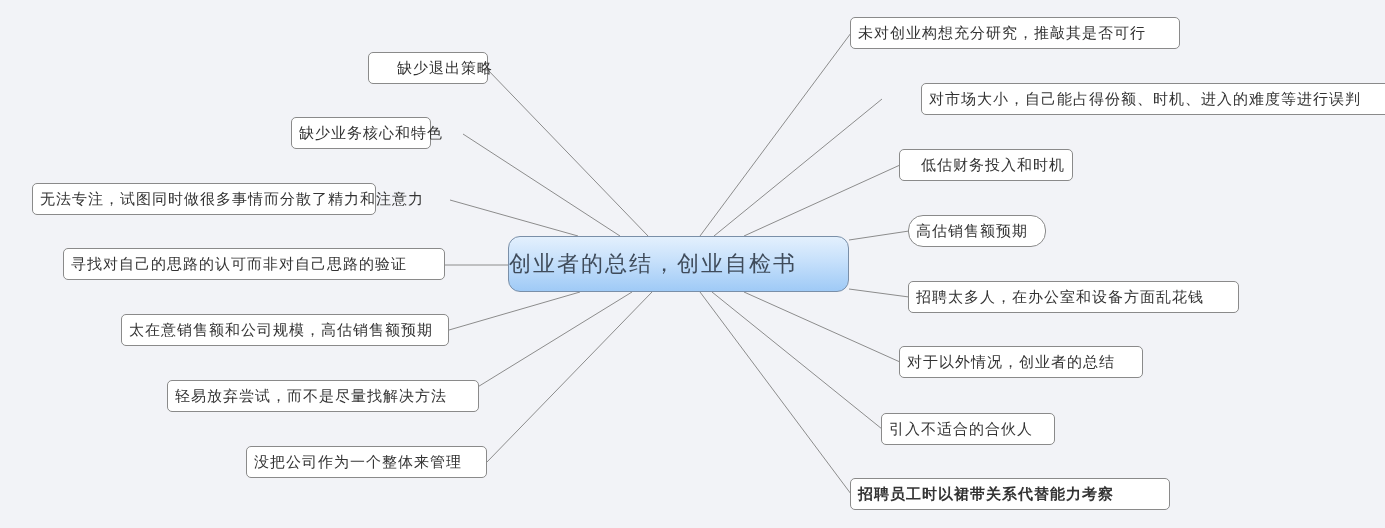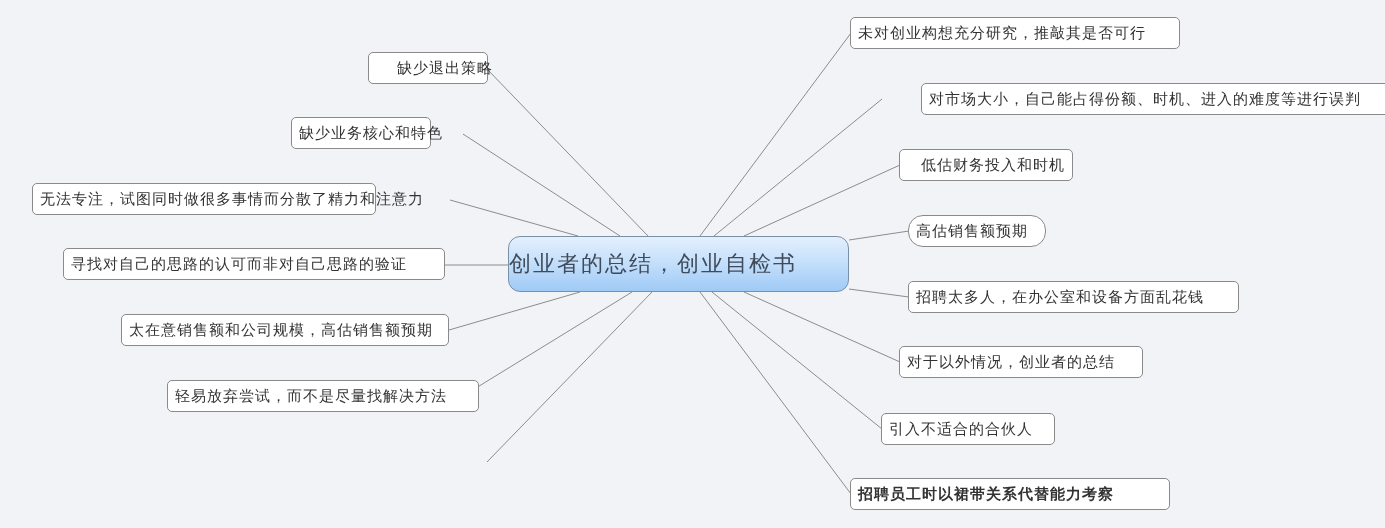--- a/index.html
+++ b/index.html
@@ -66,20 +66,21 @@
   </svg>
 
   <div class="root">创业者的总结，创业自检书</div>
 
   <div class="node" style="left:368px; top:52px; width:120px;padding-left:28px;">缺少退出策略</div>
   <div class="node" style="left:291px; top:117px; width:140px;">缺少业务核心和特色</div>
   <div class="node" style="left:32px; top:183px; width:344px;">无法专注，试图同时做很多事情而分散了精力和注意力</div>
   <div class="node" style="left:63px; top:248px; width:382px;">寻找对自己的思路的认可而非对自己思路的验证</div>
   <div class="node" style="left:121px; top:314px; width:328px;">太在意销售额和公司规模，高估销售额预期</div>
   <div class="node" style="left:151px; top:380px; width:312px;margin-left:16px;">轻易放弃尝试，而不是尽量找解决方法</div>
+  <div class="node" style="left:246px; top:446px; width:241px;">没把公司作为一个整体来管理</div>
 
   <div class="node" style="left:850px; top:17px; width:330px;">未对创业构想充分研究，推敲其是否可行</div>
   <div class="node" style="left:881px; top:83px; width:486px;margin-left:40px;">对市场大小，自己能占得份额、时机、进入的难度等进行误判</div>
   <div class="node" style="left:899px; top:149px; width:174px;text-align:right;">低估财务投入和时机</div>
   <div class="node" style="left:908px; top:215px; width:138px;border-radius:15px;">高估销售额预期</div>
   <div class="node" style="left:908px; top:281px; width:331px;">招聘太多人，在办公室和设备方面乱花钱</div>
   <div class="node" style="left:899px; top:346px; width:244px;">对于以外情况，创业者的总结</div>
   <div class="node" style="left:881px; top:413px; width:174px;">引入不适合的合伙人</div>
   <div class="node" style="left:850px; top:478px; width:320px;font-weight:bold;">招聘员工时以裙带关系代替能力考察</div>
 </div>

